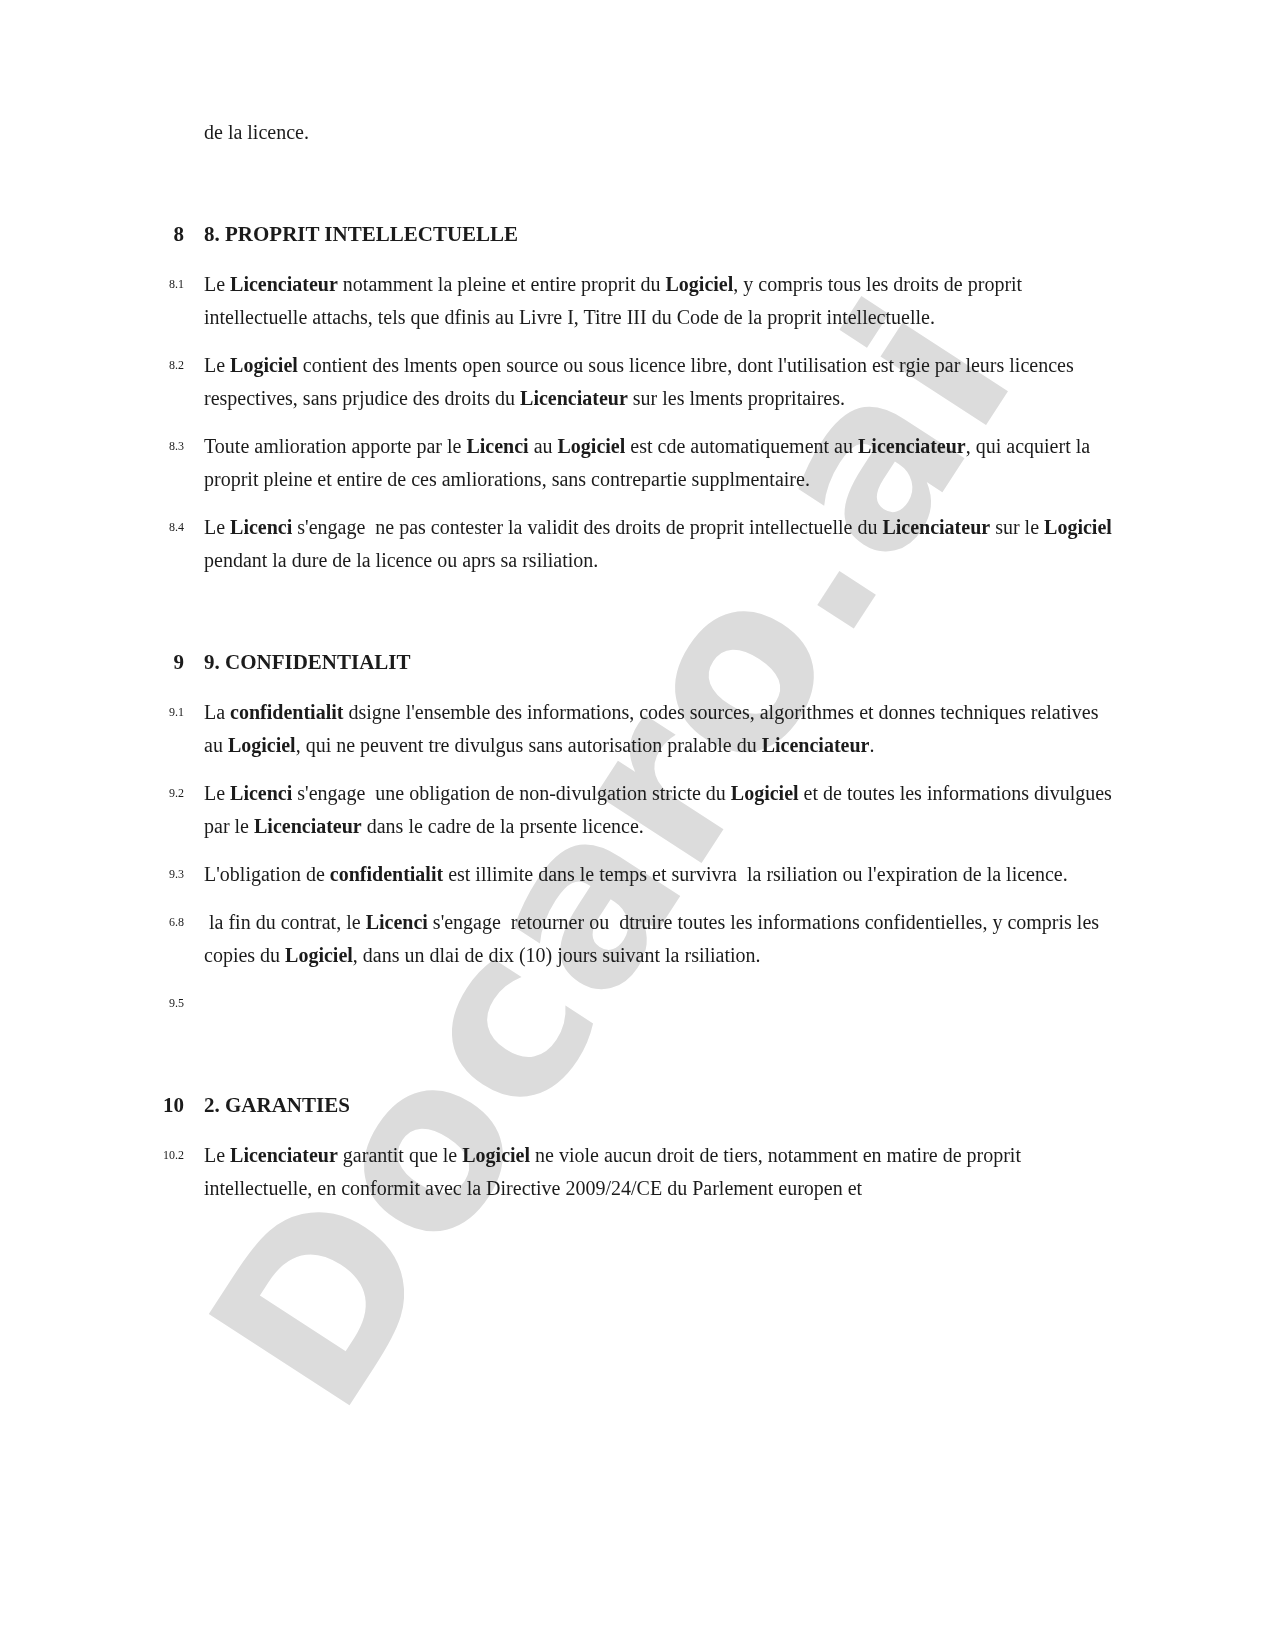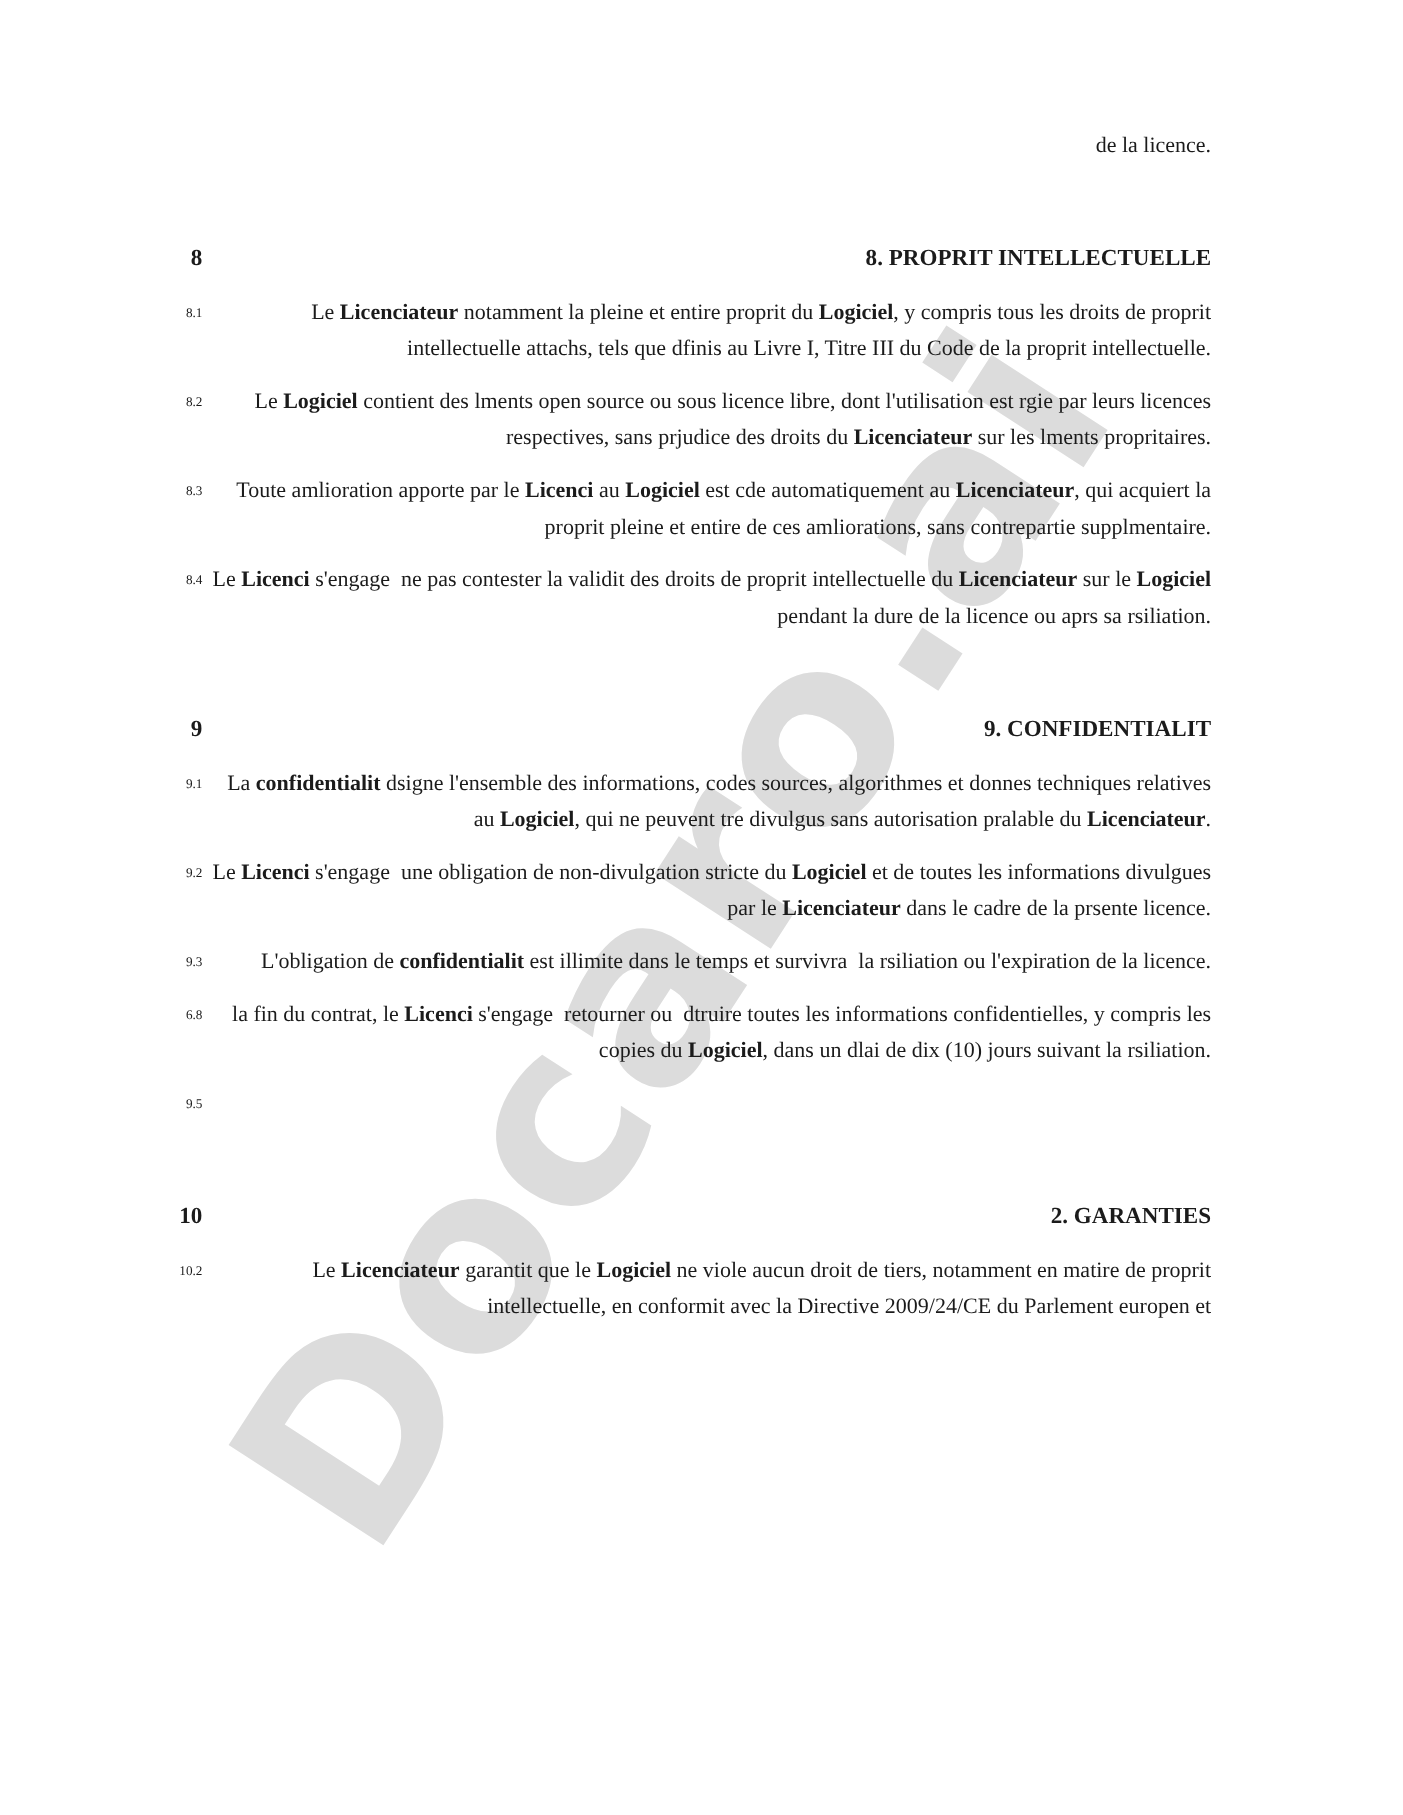--- a/index.html
+++ b/index.html
@@ -33,26 +33,25 @@
   }
   .row { display: flex; align-items: flex-start; }
   .num {
     flex: 0 0 84px;
     text-align: right;
     font-size: 12px;
     line-height: 33px;
     white-space: pre;
   }
   .txt {
-    margin-left: 7px;
+    margin-left: 20px;
     width: 910px;
     font-size: 20px;
     line-height: 33px;
     white-space: pre-wrap;
-    text-align: right;
   }
   .para { margin-top: 15px; }
   .intro { margin-top: 0; }
   .heading { margin-top: 69px; }
   .heading + .para { margin-top: 17px; }
   .heading .num, .heading .txt { font-weight: 700; font-size: 21px; }
   b { font-weight: 700; }
 </style>
 </head>
 <body>

